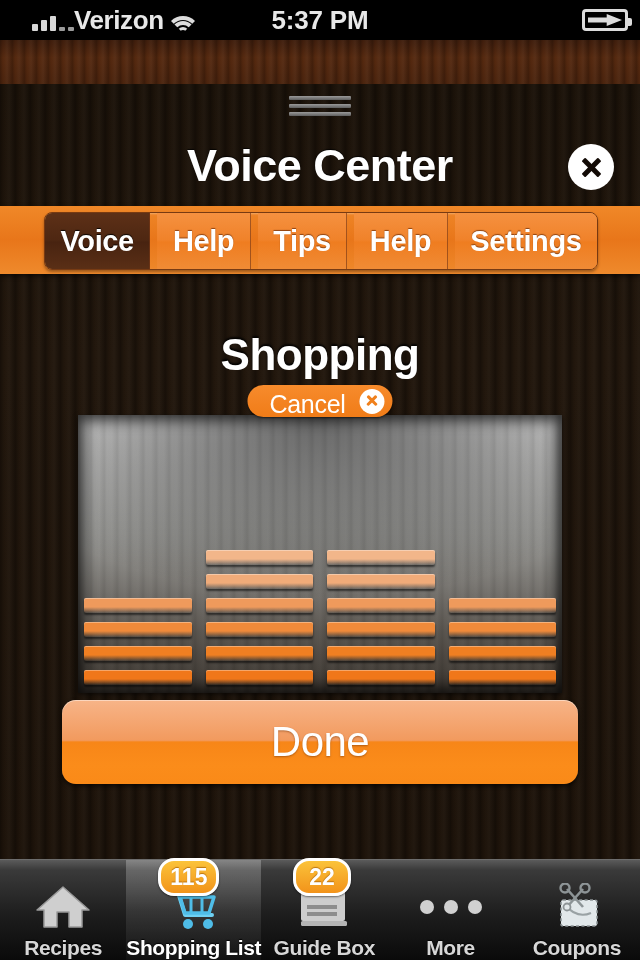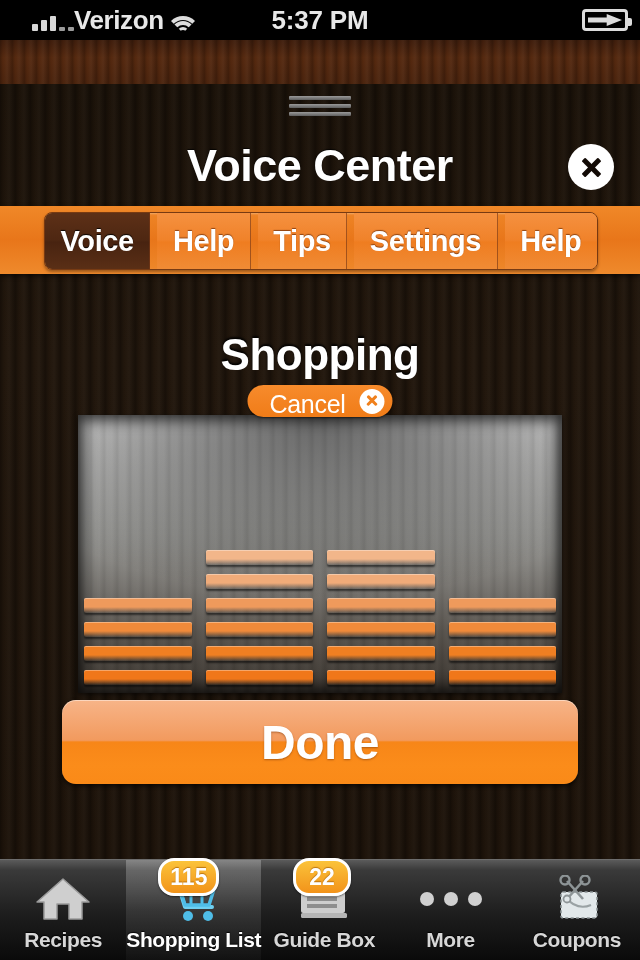--- a/index.html
+++ b/index.html
@@ -218,36 +218,35 @@
   .done-btn {
     position: absolute; top: 700px; left: 62px;
     width: 516px; height: 84px; border-radius: 14px;
     background: linear-gradient(180deg,
       #f7b488 0%, #f29a5e 48%, #f78618 50%, #fb8c1a 78%, #fa8a18 100%);
     box-shadow: 0 2px 4px rgba(0,0,0,0.65), 0 1px 0 rgba(255,255,255,0.45) inset;
     display: flex; align-items: center; justify-content: center;
     cursor: pointer; z-index: 7;
   }
   .done-label {
-    color: #ffffff; font-size: 48px; font-weight: bold;
+    color: #ffffff; font-size: 42px; font-weight: normal;
     letter-spacing: -0.5px;
     text-shadow: 0 1px 2px rgba(120,55,10,0.55);
   }
 
   
   .tabbar {
     position: absolute; bottom: 0; left: 0; width: 640px; height: 100px;
     background: linear-gradient(180deg, #5b5b5b 0%, #3a3a3a 10%, #1d1d1d 55%, #0a0a0a 100%);
     border-top: 1px solid #6d6d6d;
     display: flex; z-index: 40;
   }
   .tabitem {
     flex: 1 1 0; position: relative;
     display: flex; flex-direction: column; align-items: center; justify-content: flex-end;
-    padding-bottom: 8px;
     cursor: pointer;
   }
   .tabitem.selected {
     background: linear-gradient(180deg, rgba(255,255,255,0.26) 0%, rgba(255,255,255,0.10) 50%, rgba(255,255,255,0.03) 100%);
   }
   .tabicon {
     position: relative; width: 66px; height: 52px;
     display: flex; align-items: center; justify-content: center;
     margin-bottom: 3px;
   }
@@ -316,22 +315,22 @@
   <div class="header">
     <div class="page-title">Voice Center</div>
     <div class="close-btn"></div>
   </div>
 
   <div class="tabstrip">
     <div class="segctl">
       <div class="seg active">Voice</div>
       <div class="seg">Help</div>
       <div class="seg">Tips</div>
+      <div class="seg">Help</div>
       <div class="seg">Settings</div>
-      <div class="seg">Help</div>
     </div>
   </div>
 
   <div class="rec-title">Shopping</div>
 
   <div class="cancel-btn">
     <span class="cancel-label">Cancel</span>
     <span class="cancel-x"></span>
   </div>
 

